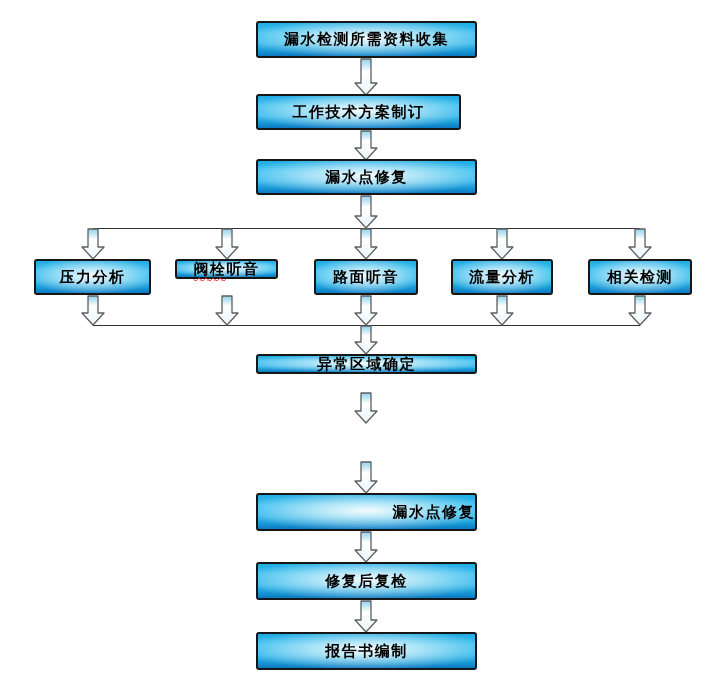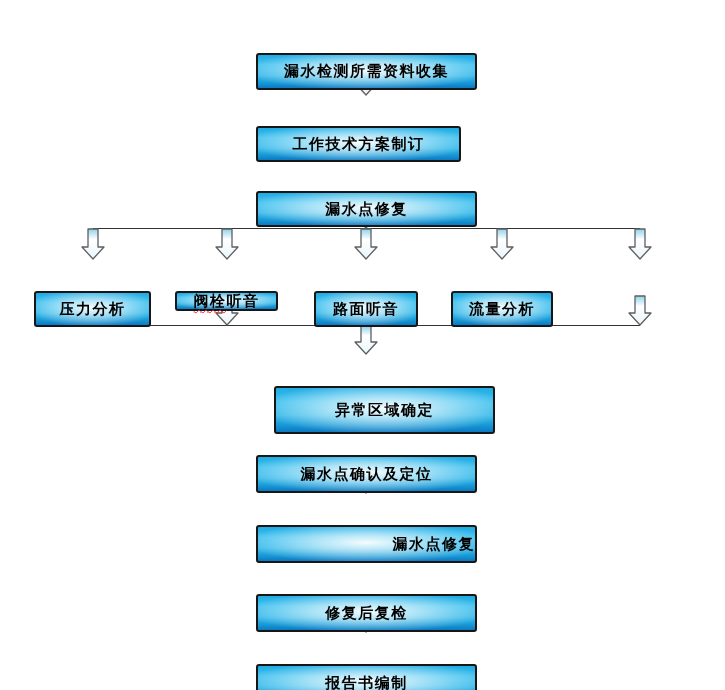--- a/index.html
+++ b/index.html
@@ -29,21 +29,20 @@
       radial-gradient(ellipse 58% 60% at 50% 46%, rgba(255,255,255,0.95) 0%, rgba(255,255,255,0.55) 45%, rgba(255,255,255,0) 100%),
       linear-gradient(180deg, #1fabe3 0%, #3fc1ef 30%, #35b9ea 62%, #1a9dd8 82%, #0b79c2 100%);
     display: flex;
     align-items: center;
     justify-content: center;
     font-weight: bold;
     font-size: 15px;
     color: #000000;
     letter-spacing: 1.5px;
     white-space: nowrap;
-    margin-top: 32px;
   }
   .squiggle {
     text-decoration: underline wavy #ff1f1f;
     text-decoration-thickness: 1px;
     text-underline-offset: 3px;
     text-decoration-skip-ink: none;
   }
 </style>
 </head>
 <body>
@@ -103,28 +102,28 @@
   </div>
 
   <div class="box" style="left:314px; top:259px; width:104px; height:36px;">
     <span>路面听音</span>
   </div>
 
   <div class="box" style="left:451px; top:259px; width:102px; height:36px;">
     <span>流量分析</span>
   </div>
 
+  <div class="box" style="left:588px; top:259px; width:104px; height:36px;">
+    <span>相关检测</span>
+  </div>
 
-  <div class="box" style="left:274px; top:354px; width:221px; height:48px;">
+  <div class="box" style="left:256px; top:354px; width:221px; height:20px;">
     <span>异常区域确定</span>
   </div>
 
-  <div class="box" style="left:256px; top:423px; width:221px; height:38px;">
-    <span>漏水点确认及定位</span>
-  </div>
 
   <div class="box" style="left:256px; top:493px; width:221px; height:38px;justify-content:flex-end;">
     <span>漏水点修复</span>
   </div>
 
   <div class="box" style="left:256px; top:562px; width:221px; height:38px;">
     <span>修复后复检</span>
   </div>
 
   <div class="box" style="left:256px; top:632px; width:221px; height:38px;">

